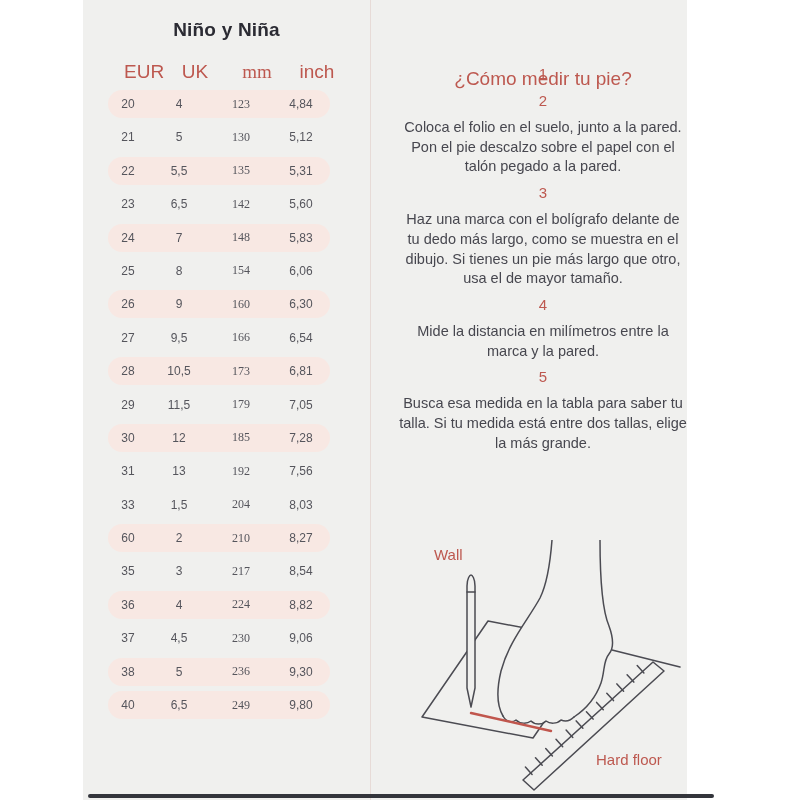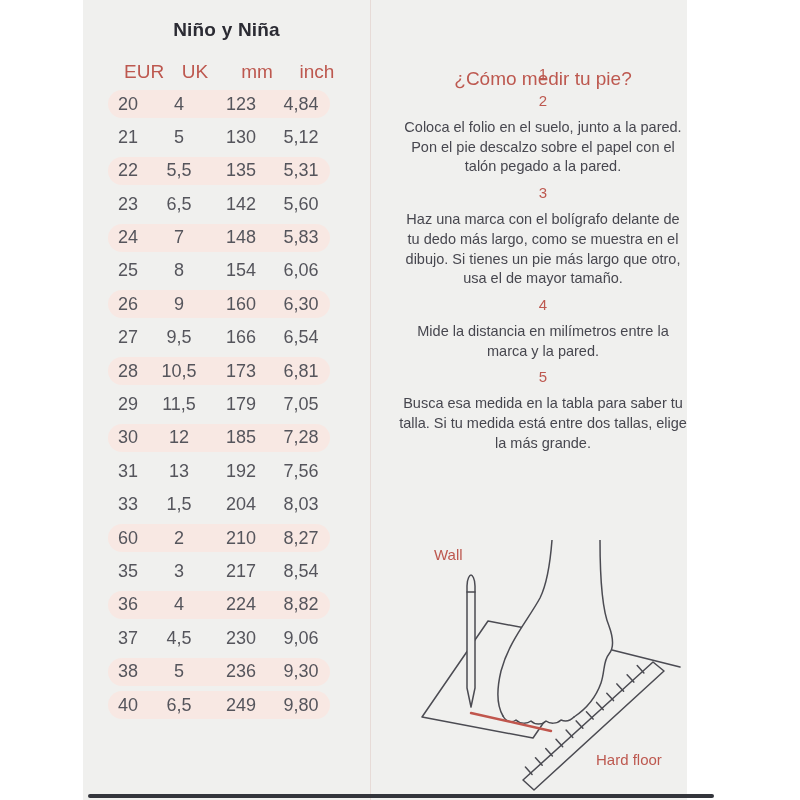--- a/index.html
+++ b/index.html
@@ -12,24 +12,24 @@
   .panel{position:absolute;left:83px;top:0;width:604px;height:800px;background:var(--panel-bg,#f0f0ee);}
   .divider{position:absolute;left:287px;top:0;width:1px;height:800px;background:var(--divider,#e7dbd7);}
 
   
   .tbl-title{position:absolute;left:0;top:19px;width:287px;text-align:center;
     font-size:19px;font-weight:600;color:var(--ink,#2b2b33);letter-spacing:.2px;}
   .t-head{position:absolute;left:25px;top:63px;width:222px;height:18px;display:flex;align-items:center;
     color:var(--accent,#bd584f);font-size:19px;margin-left:16px;}
   .t-body{position:absolute;left:25px;top:90px;width:222px;display:flex;flex-direction:column;}
   .t-row{height:28px;margin-bottom:5.4px;display:flex;align-items:center;border-radius:15px;
-    color:var(--cell-text,#55555c);font-size:18px;}
+    color:var(--cell-text,#55555c);font-size:12px;}
   .t-row.hl{background:var(--row-highlight,#f8e8e3);}
   .c{display:inline-block;text-align:center;}
-  .c0{width:40px;} .c1{width:62px;} .c2{width:62px;} .c3{width:58px;}
+  .c0{width:40px;} .c1{width:62px;} .c2{width:62px;font-family:Liberation Serif, serif;} .c3{width:58px;}
 
   
   .ins-title{position:absolute;left:295px;top:20px;width:330px;text-align:center;
     font-size:19px;font-weight:400;color:var(--accent,#bd584f);margin-top:48px;}
   .steps{position:absolute;left:292px;top:64px;width:336px;text-align:center;}
   .step-num{height:20px;line-height:20px;margin-bottom:7px;color:var(--accent,#bd584f);font-size:15px;}
   .step-text{font-size:14.5px;line-height:19.7px;white-space:pre-line;margin-bottom:6px;
     color:var(--body-text,#47474f);}
 
   

